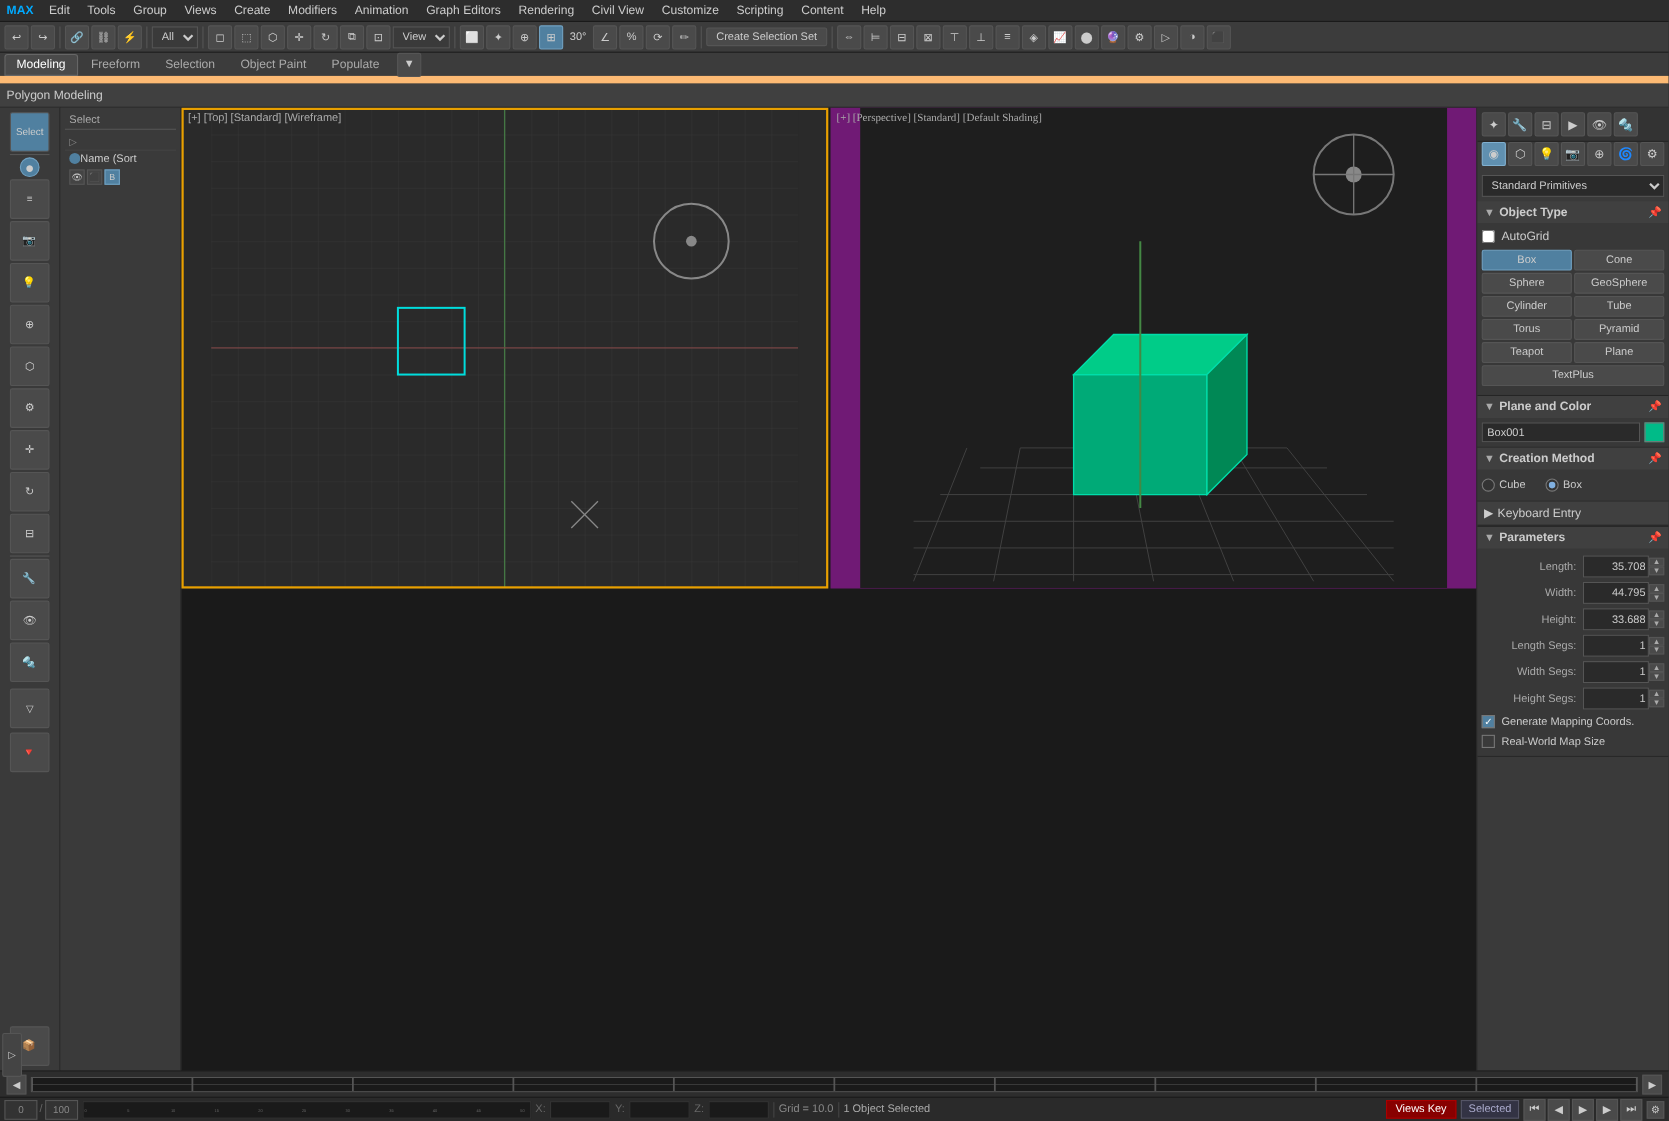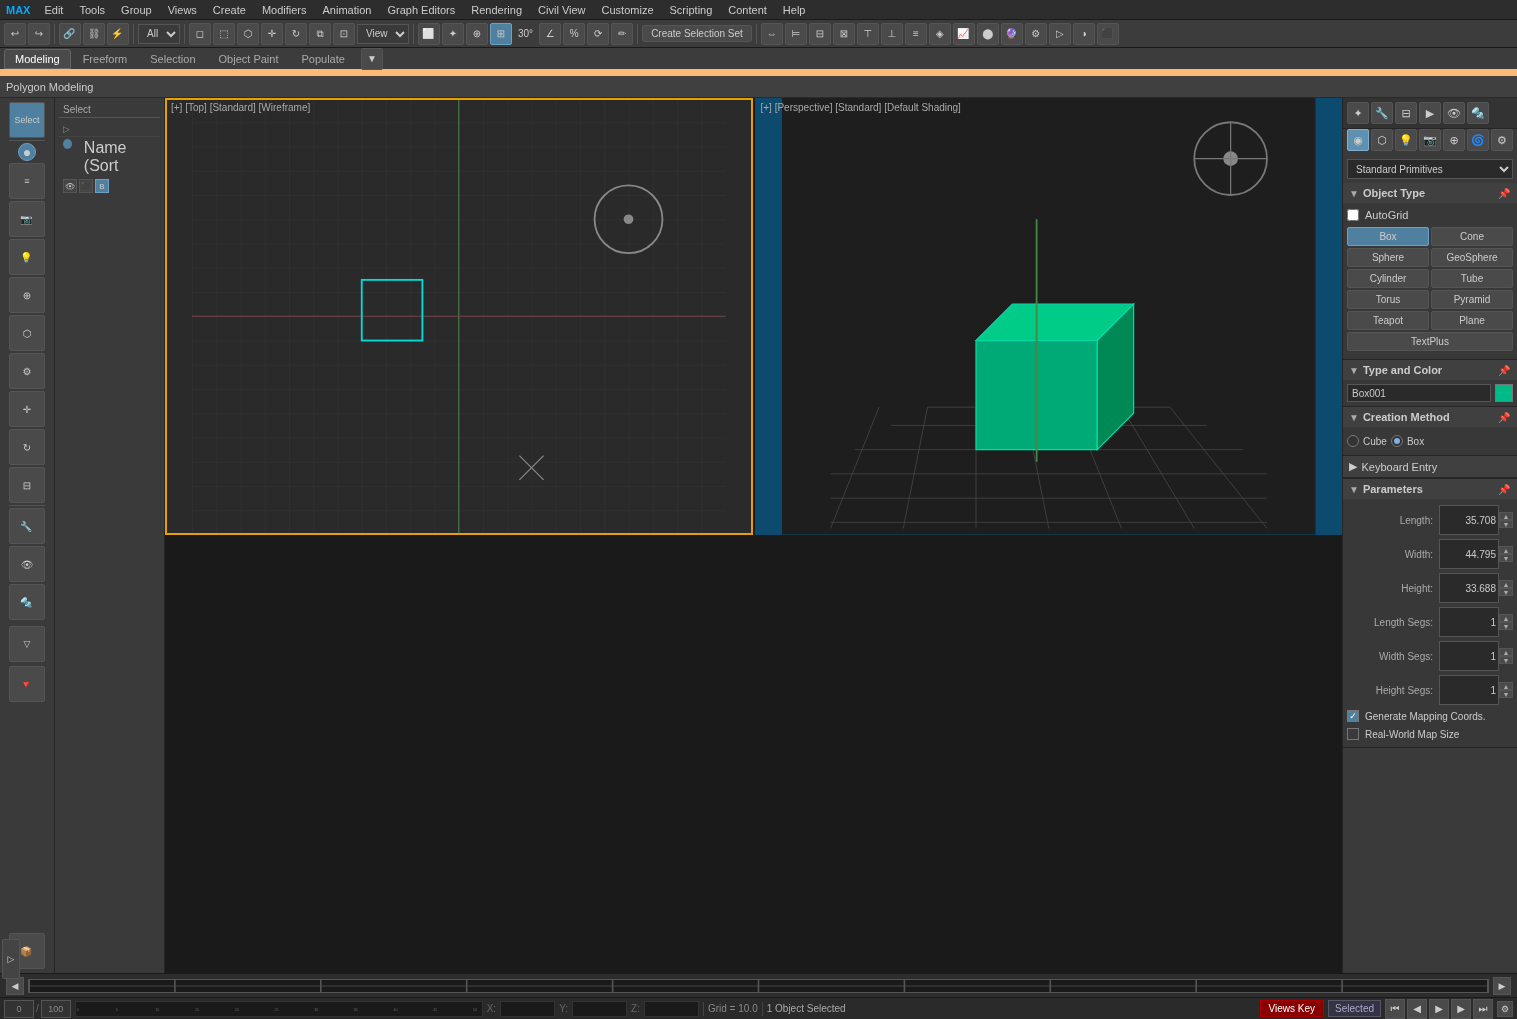--- a/index.html
+++ b/index.html
@@ -31,31 +31,31 @@
     
     #main { display: flex; height: calc(1019px - 20px - 28px - 28px - 22px - 24px - 28px - 22px); }
 
     
     #left-sidebar { width: 55px; background: #3a3a3a; border-right: 1px solid #252525; display: flex; flex-direction: column; padding: 4px 2px; gap: 2px; align-items: center; }
     .sidebar-btn { width: 36px; height: 36px; background: #4a4a4a; border: 1px solid #555; color: #ccc; display: flex; align-items: center; justify-content: center; cursor: pointer; font-size: 14px; border-radius: 2px; }
 
     
     #scene-panel { width: 110px; background: #3a3a3a; border-right: 1px solid #252525; padding: 4px; }
     .scene-header { font-size: 10px; color: #aaa; padding: 2px 4px; border-bottom: 1px solid #555; margin-bottom: 4px; cursor: pointer; }
-    .scene-item { font-size: 16px; color: #ccc; padding: 2px 4px; display: flex; align-items: flex-start; gap: 12px; }
+    .scene-item { font-size: 10px; color: #ccc; padding: 2px 4px; display: flex; align-items: flex-start; gap: 0; }
 
     
     #viewport-area { flex: 1; display: grid; grid-template-columns: 1fr 1fr; grid-template-rows: 1fr 1fr; background: #1a1a1a; gap: 2px; }
 
     .viewport { background: #2a2a2a; position: relative; overflow: hidden; }
     .viewport.active-vp { outline: 2px solid #e8a000; outline-offset: -2px; }
     .vp-label { position: absolute; top: 4px; left: 6px; font-size: 10px; color: #aaa; z-index: 10; cursor: pointer; }
 
     
-    .perspective-bg { background: #0c4a6e; }
+    .perspective-bg { background: #701a75; font-family: Liberation Serif, serif; }
 
     
     #right-panel { width: 175px; background: #3a3a3a; border-left: 1px solid #252525; overflow-y: auto; }
     .rp-icons { display: flex; gap: 2px; padding: 4px; background: #333; border-bottom: 1px solid #252525; flex-wrap: wrap; }
     .rp-icon-btn { width: 22px; height: 22px; background: #4a4a4a; border: 1px solid #555; display: flex; align-items: center; justify-content: center; font-size: 11px; cursor: pointer; border-radius: 2px; color: #ccc; }
     .rp-icon-btn.active { background: #6090b0; border-color: #80b0d0; }
     .rp-dropdown-row { padding: 4px; display: flex; align-items: center; gap: 4px; }
     .rp-dropdown { background: #2a2a2a; border: 1px solid #555; color: #ccc; width: 100%; height: 20px; font-size: 10px; padding: 0 4px; cursor: pointer; }
     .rp-section { border-bottom: 1px solid #252525; }
     .rp-section-header { background: #404040; padding: 4px 6px; display: flex; align-items: center; gap: 4px; cursor: pointer; user-select: none; }
@@ -70,30 +70,30 @@
     .obj-btn.active { background: #5080a0; border-color: #70a0c0; }
     .autogrid-row { display: flex; align-items: center; gap: 6px; padding: 2px 0; }
     .autogrid-cb { width: 12px; height: 12px; }
 
     
     .name-color-row { display: flex; align-items: center; gap: 4px; }
     .name-input { background: #2a2a2a; border: 1px solid #555; color: #ccc; flex: 1; height: 18px; padding: 0 4px; font-size: 10px; }
     .color-swatch { width: 18px; height: 18px; background: #00bb88; border: 1px solid #777; cursor: pointer; flex-shrink: 0; }
 
     
-    .radio-row { display: flex; align-items: center; gap: 4px; padding: 4px 0; }
+    .radio-row { display: flex; align-items: center; gap: 18px; padding: 4px 0; }
     .radio-option { display: flex; align-items: center; gap: 4px; font-size: 10px; cursor: pointer; }
     .radio-dot { width: 12px; height: 12px; border: 1px solid #777; border-radius: 50%; background: #333; display: flex; align-items: center; justify-content: center; }
     .radio-dot.selected::after { content: ''; width: 6px; height: 6px; background: #80b0e0; border-radius: 50%; display: block; }
 
     
     .param-row { display: flex; align-items: center; padding: 2px 0; }
     .param-label { color: #aaa; font-size: 10px; text-align: right; flex: 1; padding-right: 6px; }
     .param-input-wrap { display: flex; align-items: center; }
-    .param-input { background: #2a2a2a; border: 1px solid #555; color: #ccc; width: 60px; height: 30px; padding: 0 2px; font-size: 10px; text-align: right; }
+    .param-input { background: #2a2a2a; border: 1px solid #555; color: #ccc; width: 60px; height: 20px; padding: 0 2px; font-size: 10px; text-align: right; }
     .param-spin { display: flex; flex-direction: column; }
     .spin-btn { background: #4a4a4a; border: 1px solid #555; color: #aaa; width: 14px; height: 8px; font-size: 7px; cursor: pointer; display: flex; align-items: center; justify-content: center; line-height: 1; }
 
     .checkbox-row { display: flex; align-items: center; gap: 6px; padding: 3px 0; }
     .cb-box { width: 12px; height: 12px; border: 1px solid #777; background: #3a3a3a; display: flex; align-items: center; justify-content: center; cursor: pointer; }
     .cb-box.checked { background: #5080a0; }
     .cb-box.checked::after { content: '✓'; color: #fff; font-size: 9px; }
     .cb-label { font-size: 10px; color: #ccc; cursor: pointer; }
 
     
@@ -370,21 +370,21 @@
           <button class="obj-btn">Teapot</button>
           <button class="obj-btn">Plane</button>
           <button class="obj-btn" style="grid-column: span 2;">TextPlus</button>
         </div>
       </div>
     </div>
 
     <div class="rp-section">
       <div class="rp-section-header">
         <span class="rp-section-arrow">▼</span>
-        <span class="rp-section-title">Type and Color</span>
+        <span class="rp-section-title">Plane and Color</span>
         <span class="rp-section-pin">📌</span>
       </div>
       <div class="rp-section-content">
         <div class="name-color-row">
           <input type="text" class="name-input" value="Box001" style="">
           <div class="color-swatch" style="background: #00bb88;"></div>
         </div>
       </div>
     </div>
 

